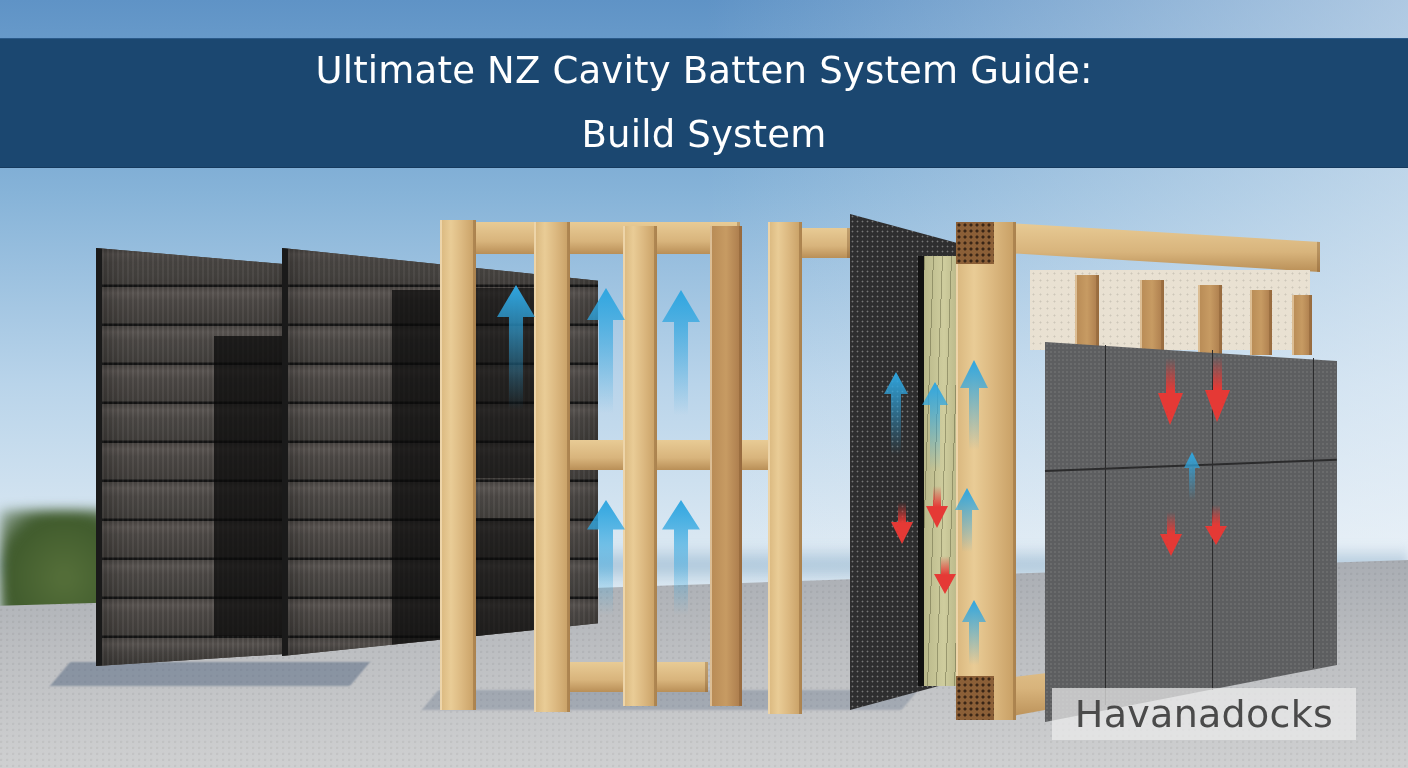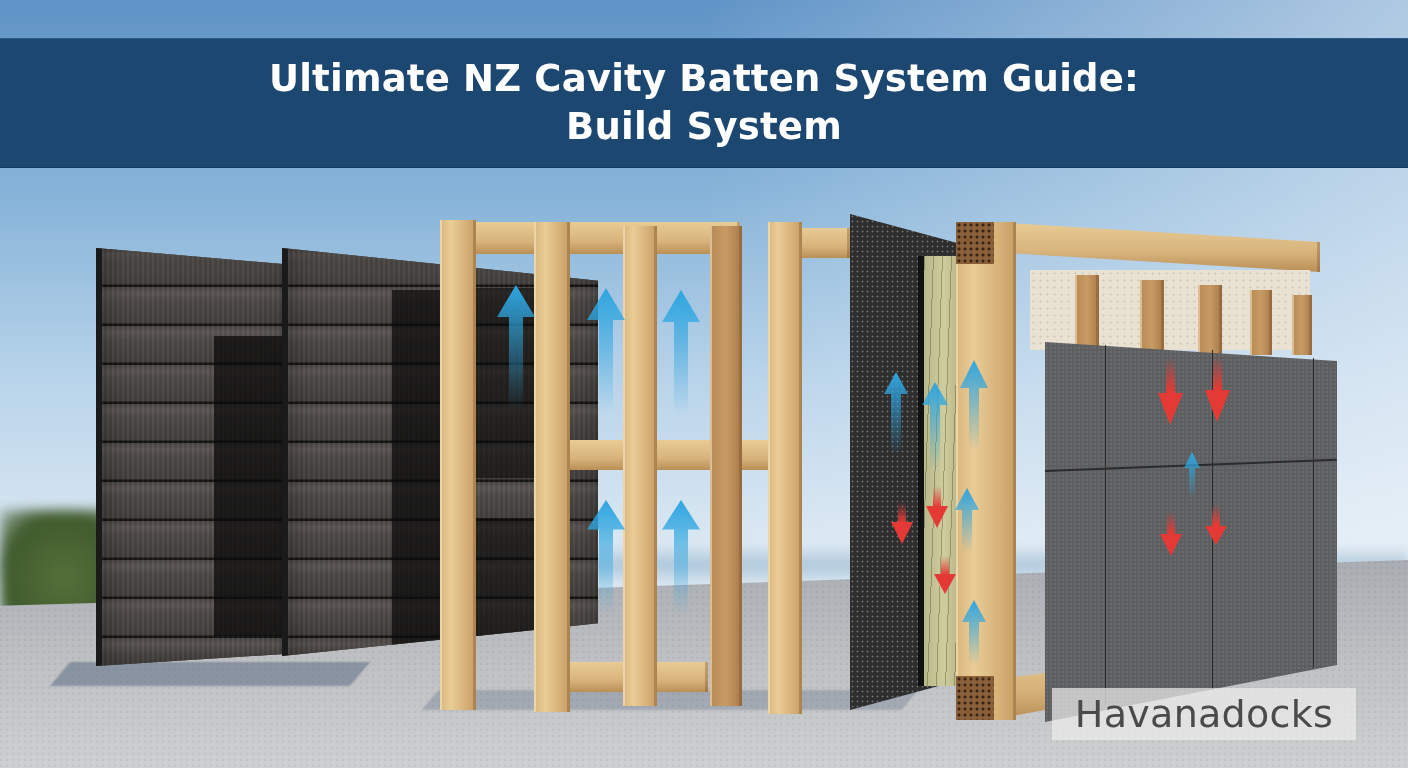--- a/index.html
+++ b/index.html
@@ -18,21 +18,21 @@
     background:
       radial-gradient(circle at 20% 30%, rgba(0,0,0,0.05) 1px, transparent 1.5px) 0 0/6px 6px,
       linear-gradient(180deg, #a9adb3 0%, #bdbfc2 45%, #cfd0d1 100%);
     clip-path: polygon(0 22%, 40% 14%, 100% 0, 100% 100%, 0 100%); }
   .shadow { position:absolute; background: rgba(70,90,120,0.45); filter: blur(1px); }
 
   
   .banner { position:absolute; left:0; top:38px; width:1408px; height:128px;
     background:#1b4770; border-top:1px solid #2a5a8a; border-bottom:1px solid #163a5e;
     display:flex; flex-direction:column; align-items:center; justify-content:center; }
-  .banner h1 { margin:0; color:#fff; font-family:"DejaVu Sans", sans-serif; font-weight:700;
+  .banner h1 { margin:8px; color:#fff; font-family:"DejaVu Sans", sans-serif; font-weight:400;
     font-size:37px; line-height:48px; letter-spacing:0.2px; text-align:center; }
 
   
   .clad { position:absolute; background:
       repeating-linear-gradient(180deg, #4a4643 0px, #5a5552 6px, #4d4946 14px, #423f3c 36px, #151515 37px, #151515 39px),
       #4a4643;
     border-left:6px solid #1a1a1a; box-shadow: inset 0 0 30px rgba(0,0,0,0.35); }
   .clad .grain { position:absolute; inset:0;
     background: repeating-linear-gradient(90deg, rgba(255,255,255,0.04) 0 2px, rgba(0,0,0,0.05) 2px 5px); }
   .clad .shade { position:absolute; background:rgba(10,10,10,0.72); }

